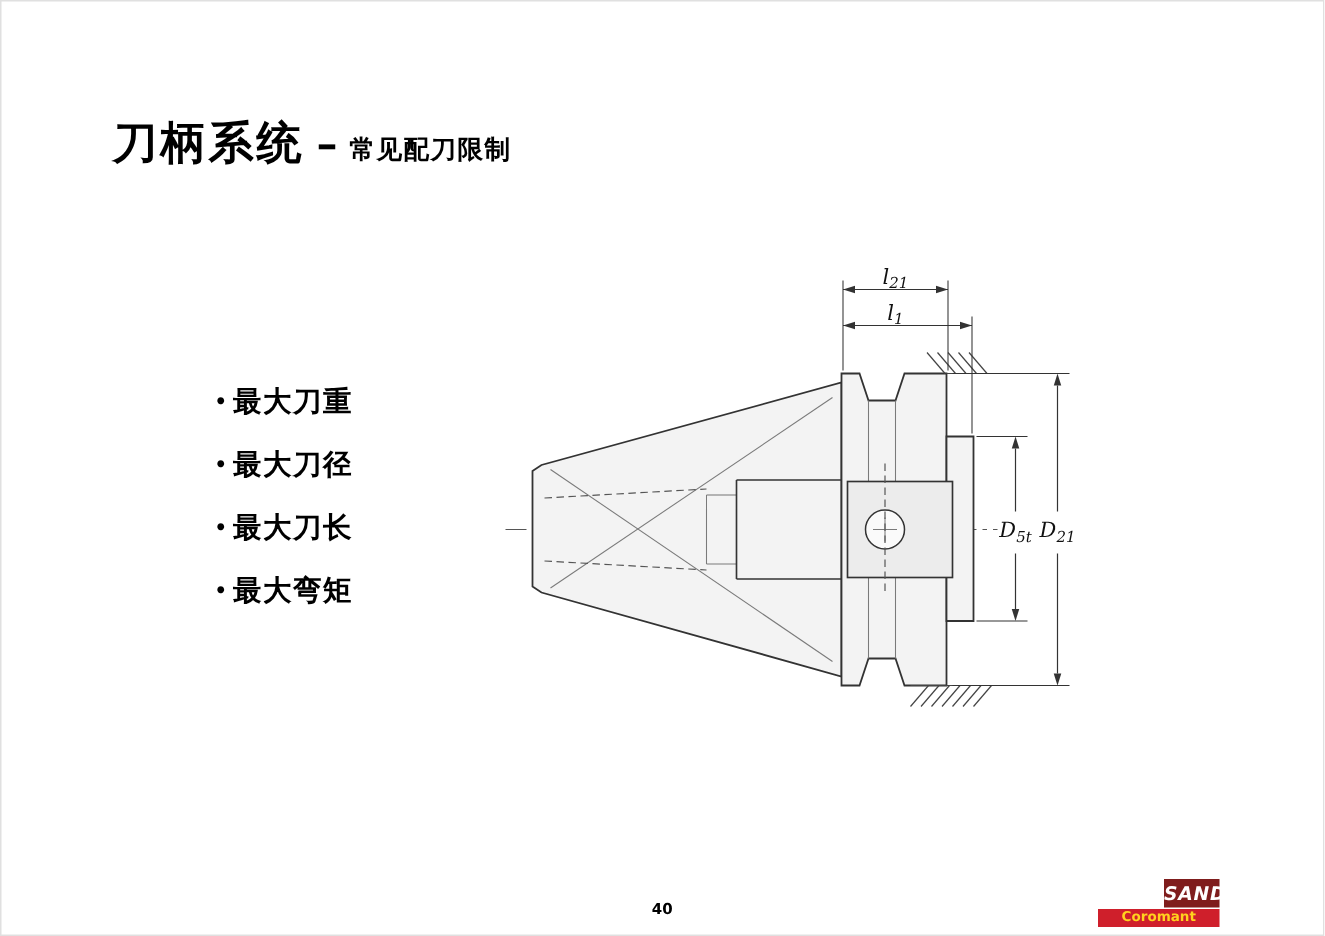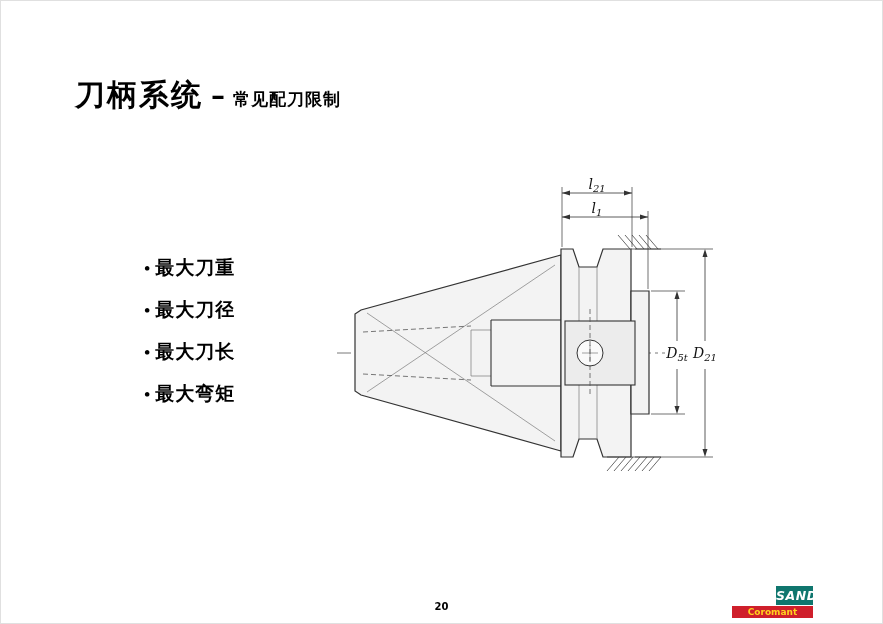--- a/index.html
+++ b/index.html
@@ -169,20 +169,20 @@
         <line class="dim" x1="716" y1="256" x2="716" y2="340"></line>
         <line class="dim" x1="716" y1="368" x2="716" y2="448"></line>
         <polygon class="arrow" points="716,248 713.5,256 718.5,256"></polygon>
         <polygon class="arrow" points="716,456 713.5,448 718.5,448"></polygon>
         <text class="dim-label" x="716" y="357" text-anchor="middle"><tspan>D</tspan><tspan class="sub" dy="3">21</tspan></text>
       </g>
 
     </svg>
   </div>
 
-  <div class="page-number">20</div>
+  <div class="page-number">40</div>
 
   <div class="logo">
-    <div class="logo-top" style="background: #0f766e; margin-left: 44px;">SANDVIK</div>
+    <div class="logo-top" style="background: #7f1d1d; margin-left: 44px;">SANDVIK</div>
     <div class="logo-bottom" style="background: rgb(207, 31, 43); color: rgb(255, 210, 30);">Coromant</div>
   </div>
 
 </div>
 
 </body></html>

